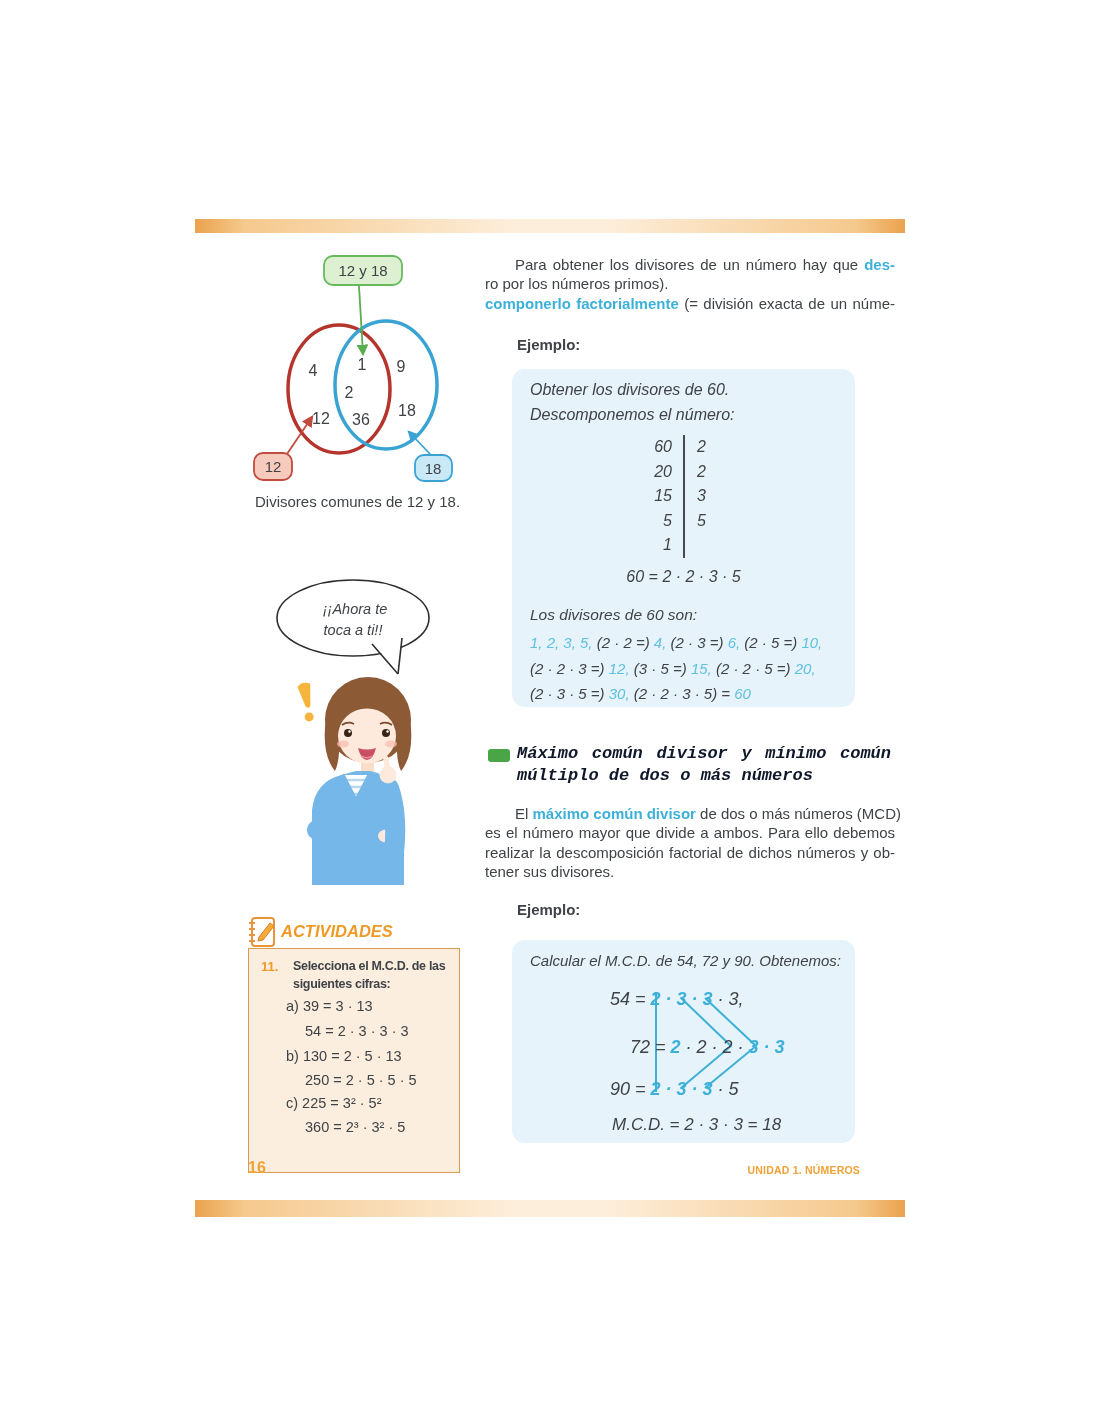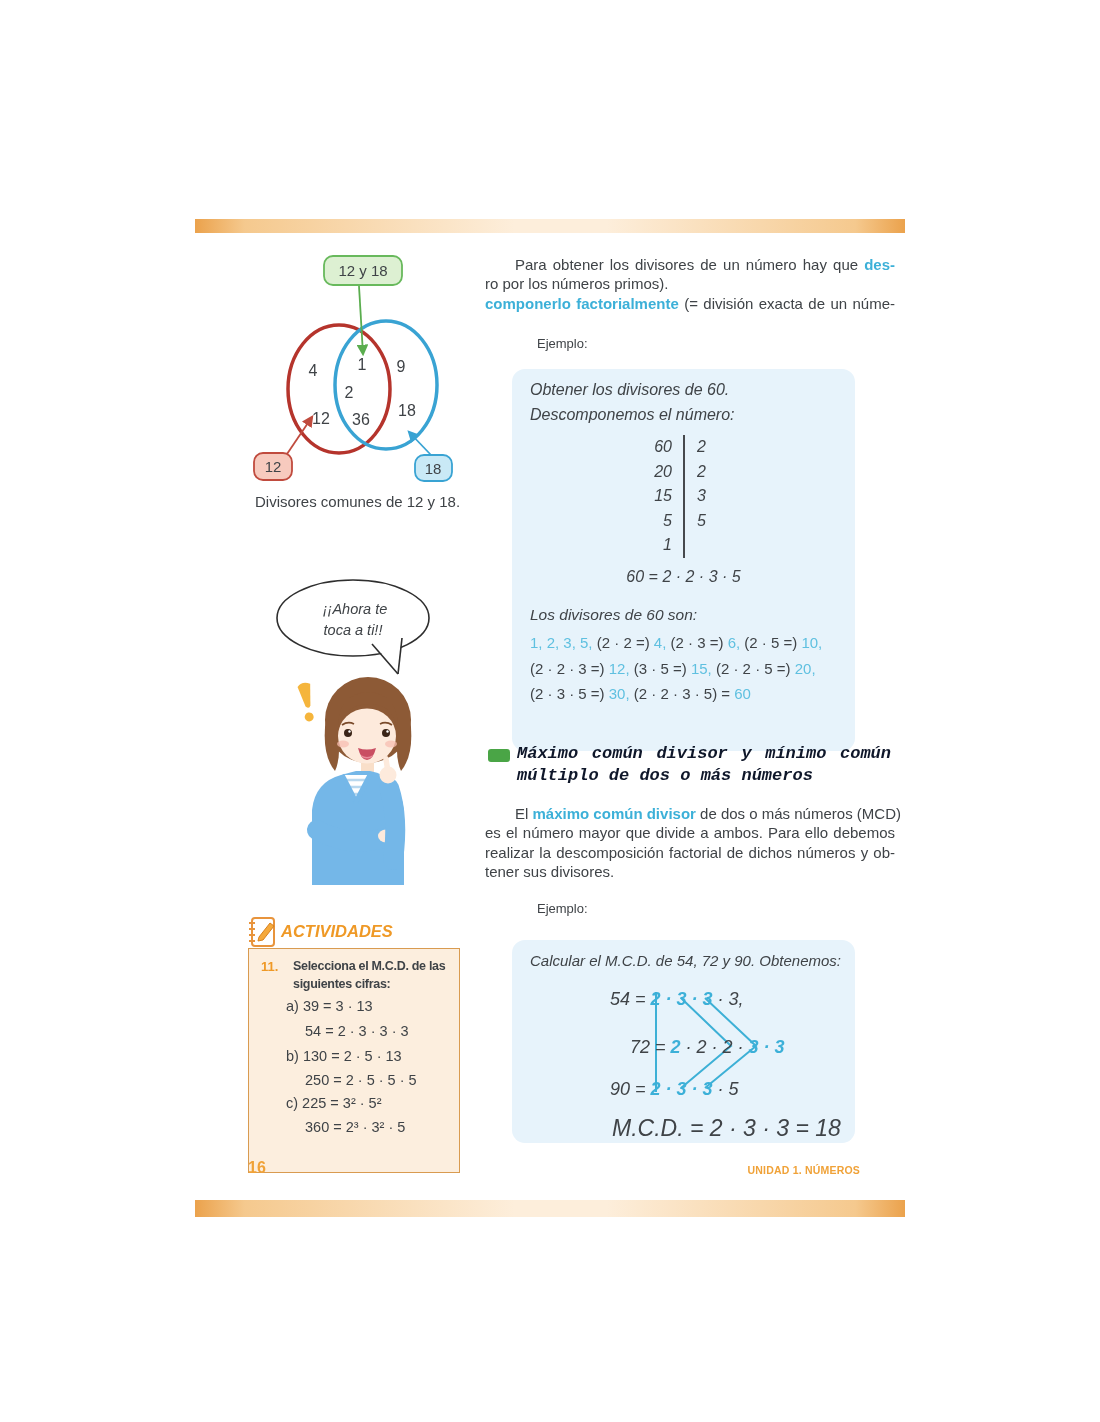--- a/index.html
+++ b/index.html
@@ -5,31 +5,31 @@
   html,body{margin:0;padding:0;background:#fff;}
   .page{position:relative;width:1100px;height:1422px;background:#ffffff;overflow:hidden;
         font-family:"Liberation Sans","DejaVu Sans",sans-serif;color:#3f4347;}
   .abs{position:absolute;}
   .blue-b{color:#3cb0d8;font-weight:bold;}
   .blue{color:#5fc0e0;}
   .it{font-style:italic;}
   .jline{text-align:justify;text-align-last:justify;white-space:nowrap;}
   .body-line{font-size:15px;line-height:19.3px;width:410px;}
   .intro{left:485px;top:255px;}
-  .ejemplo{font-weight:normal;font-size:13px;margin-left:20px;}
+  .ejemplo{font-weight:bold;font-size:15px;}
   .bluebox{position:absolute;left:512px;width:343px;background:#e7f3fb;border-radius:13px;}
-  .box1{top:369px;height:382px;}
+  .box1{top:369px;height:338px;}
   .box2{top:940px;height:203px;}
   .b1-line{font-size:16px;}
   .b1-table{display:flex;font-size:16px;font-style:italic;}
   .b1-col-l{display:flex;flex-direction:column;align-items:flex-end;padding-right:11px;
             border-right:2px solid #46494d;width:40px;}
   .b1-col-r{display:flex;flex-direction:column;padding-left:12px;width:30px;}
   .b1-row{height:24.5px;line-height:24.5px;}
-  .divlist{font-size:15px;white-space:nowrap;}
+  .divlist{font-size:15px;font-style:italic;white-space:nowrap;}
   .sec-bullet{left:488px;top:749px;width:22px;height:13px;background:#4aa546;border-radius:3px;}
   .sec-title{left:517px;width:374px;color:#0f172a;font-weight:bold;font-style:italic;
              font-size:17px;line-height:21.5px;font-family:Liberation Mono, monospace;}
   .mcd-eq{font-size:18px;font-style:italic;white-space:nowrap;}
   .act-box{position:absolute;left:248px;top:948px;width:212px;height:225px;background:#fceede;
            border:1.5px solid #d99b50;box-sizing:border-box;}
   .act-header{color:#ef9926;font-weight:bold;font-style:italic;font-size:16.5px;}
   .act-prompt{font-weight:bold;font-size:12.5px;letter-spacing:-0.3px;white-space:nowrap;}
   .act-eq{font-size:14.5px;white-space:nowrap;}
   .act-num{color:#ef9926;font-weight:bold;font-size:13px;}
@@ -221,21 +221,21 @@
     <div class="abs it" style="left:18px;top:12px;font-size:15px;white-space:nowrap;">Calcular el M.C.D. de 54, 72 y 90. Obtenemos:</div>
     <div class="abs mcd-eq" style="left:98px;top:49px;">
       <span>54 = </span><span class="blue-b">2 · 3 · 3</span><span> · 3,</span>
     </div>
     <div class="abs mcd-eq" style="left:98px;top:97px;margin-left:20px;">
       <span>72 = </span><span class="blue-b">2</span><span> · 2 · 2 · </span><span class="blue-b">3 · 3</span>
     </div>
     <div class="abs mcd-eq" style="left:98px;top:139px;">
       <span>90 = </span><span class="blue-b">2 · 3 · 3</span><span> · 5</span>
     </div>
-    <div class="abs it" style="left:100px;top:175px;font-size:23px;white-space:nowrap;">M.C.D. = 2 · 3 · 3 = 18</div>
+    <div class="abs it" style="left:100px;top:175px;font-size:17px;white-space:nowrap;">M.C.D. = 2 · 3 · 3 = 18</div>
   </div>
 
   <svg class="abs" style="left:246px;top:915px;" width="32" height="36" viewBox="0 0 32 36">
     <rect x="6" y="3" width="22" height="28" rx="3" fill="#ffffff" stroke="#e8943c" stroke-width="2"></rect>
     <g stroke="#e8943c" stroke-width="2">
       <line x1="3" y1="8" x2="9" y2="8"></line>
       <line x1="3" y1="14" x2="9" y2="14"></line>
       <line x1="3" y1="20" x2="9" y2="20"></line>
       <line x1="3" y1="26" x2="9" y2="26"></line>
     </g>

